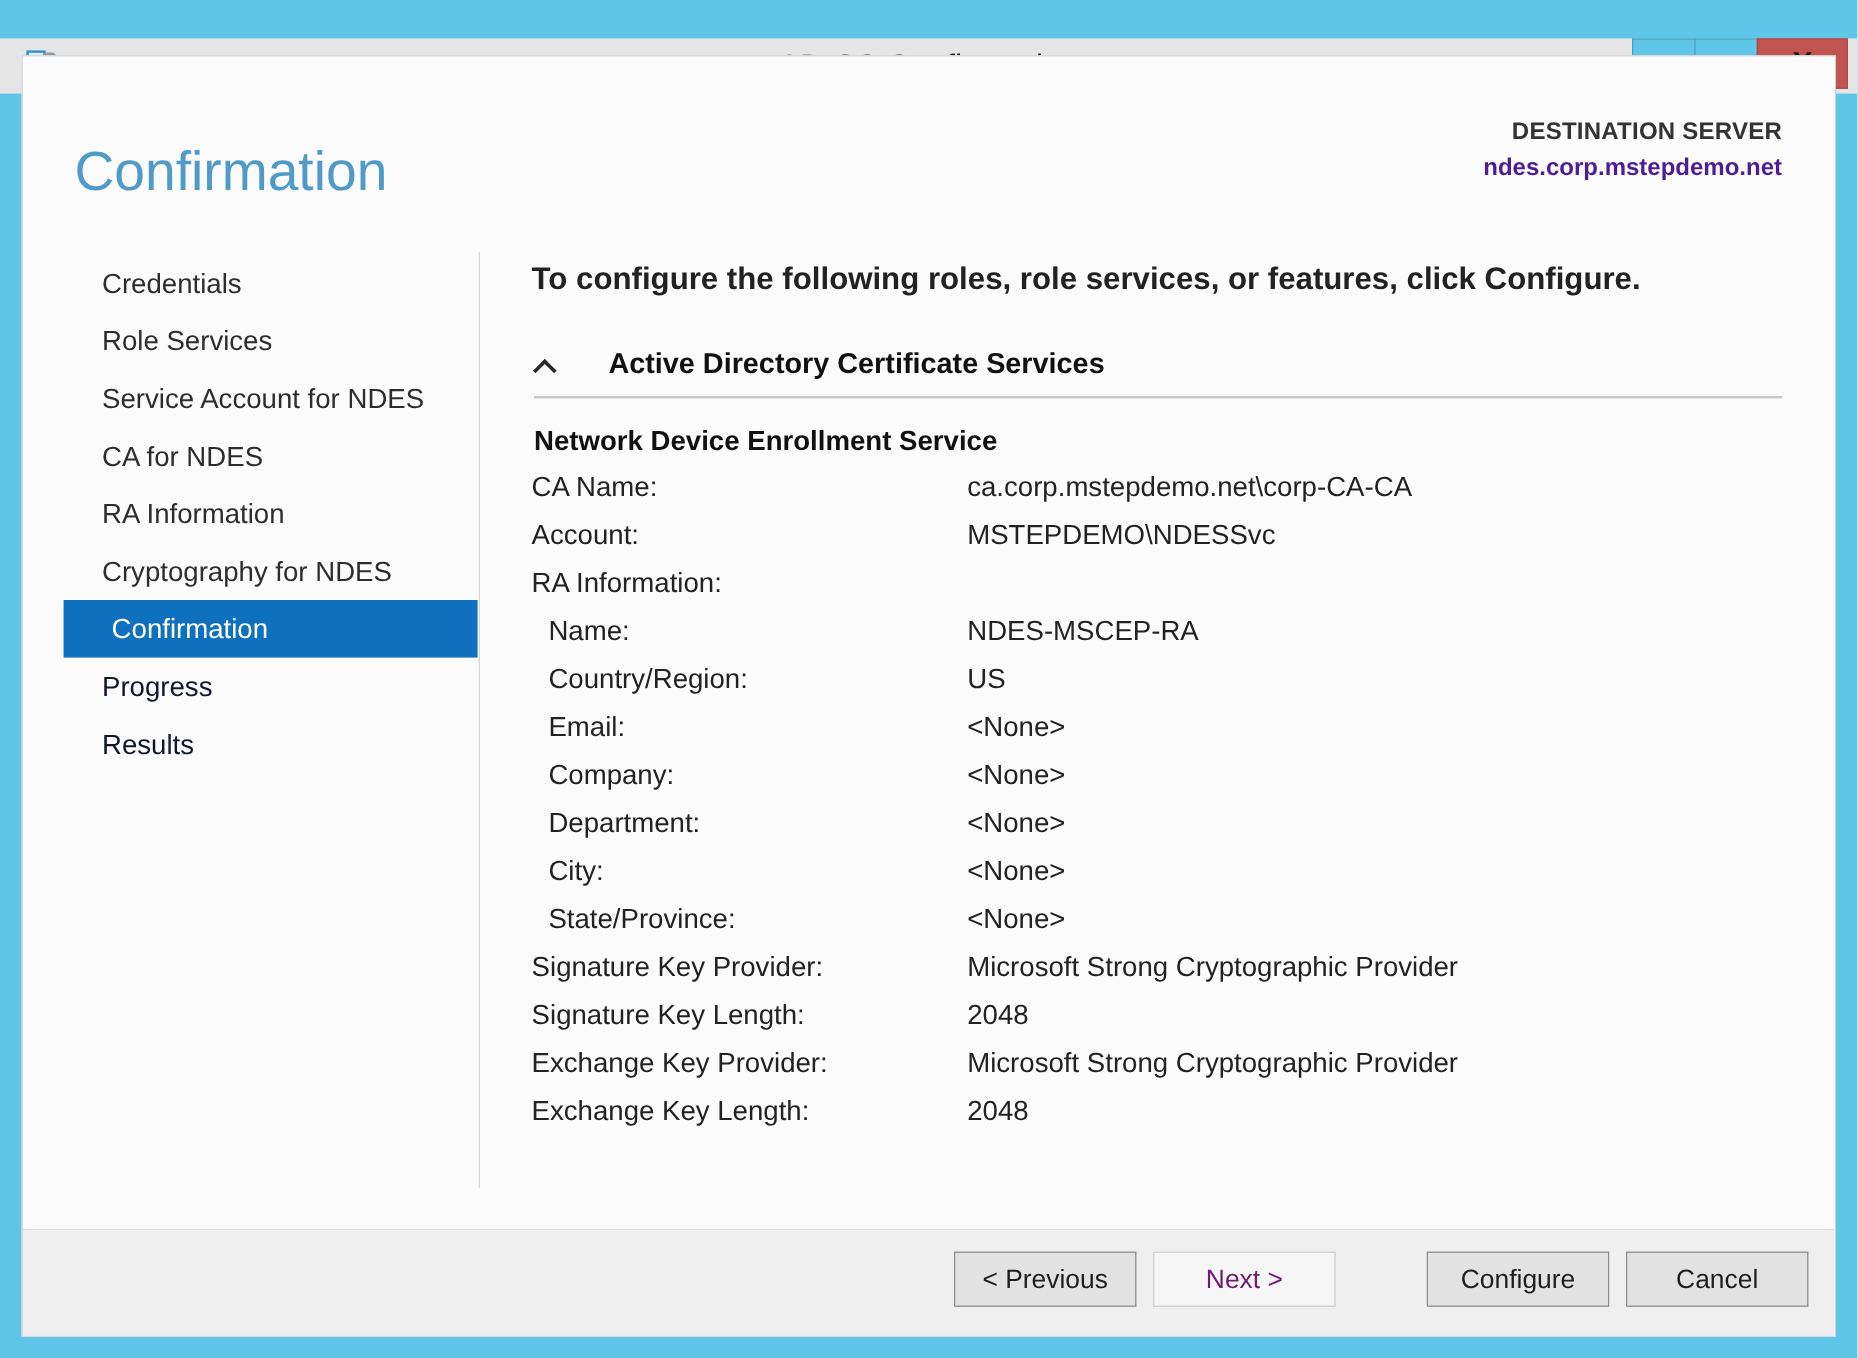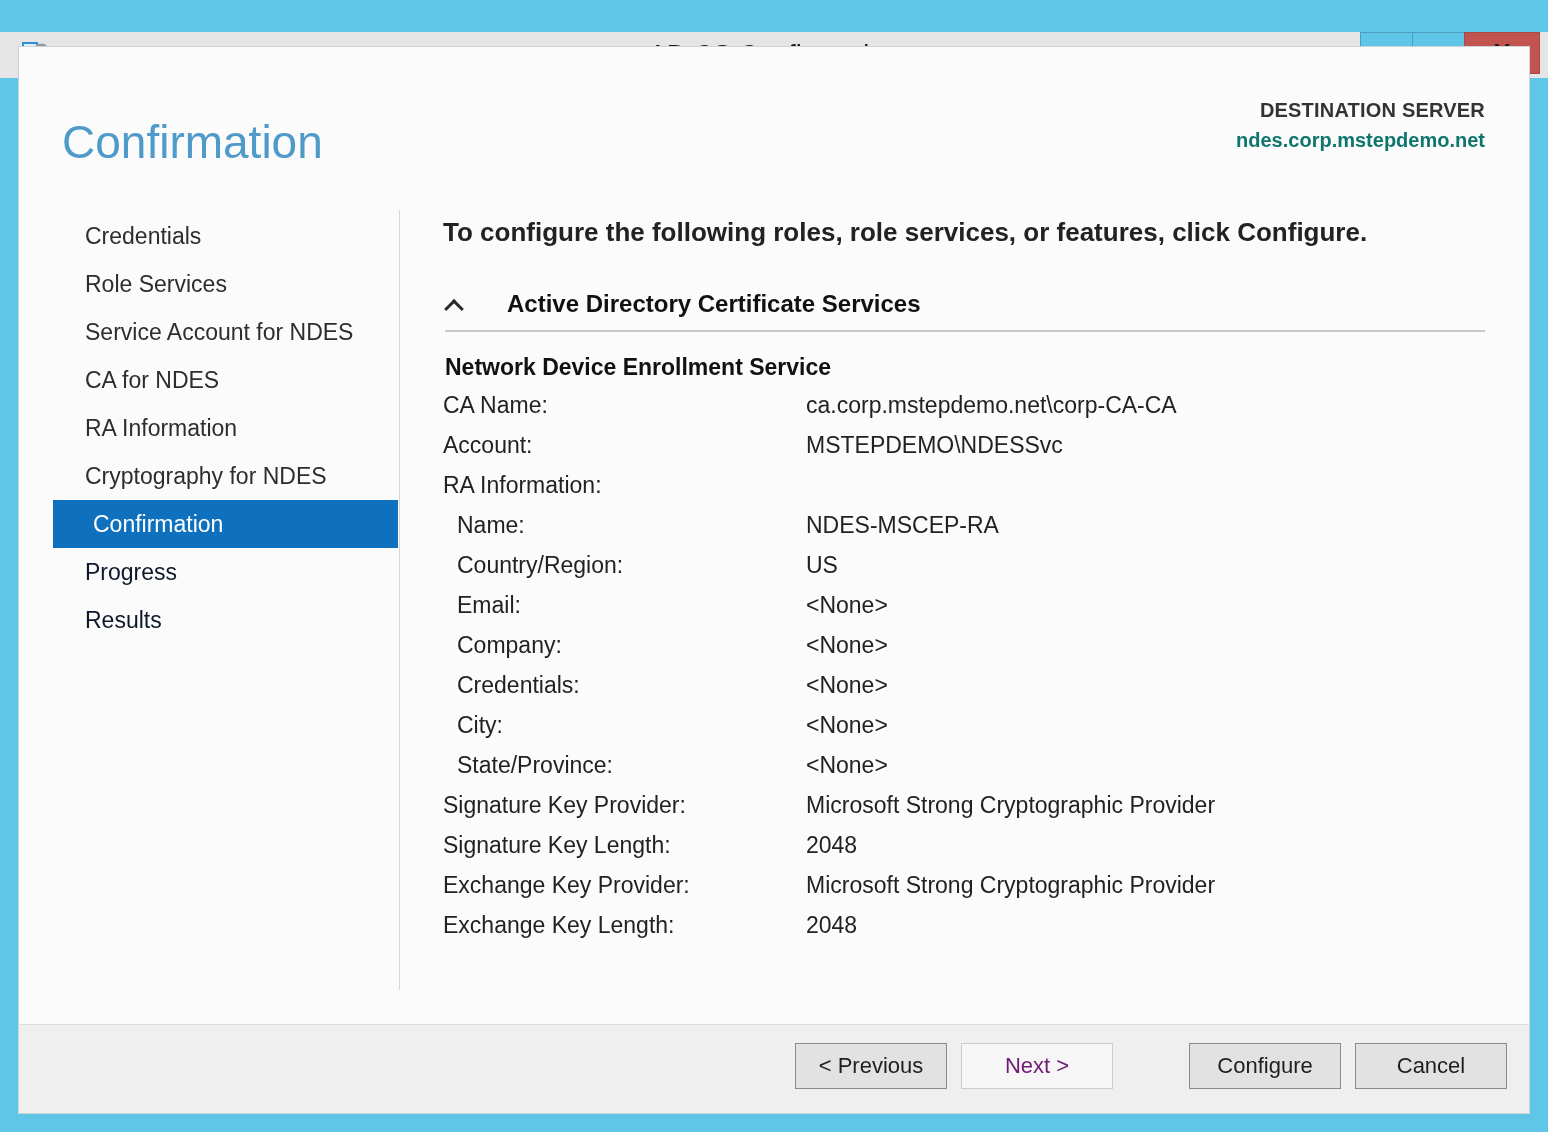--- a/index.html
+++ b/index.html
@@ -128,21 +128,21 @@
   .dest-label {
     font-size: 20px;
     font-weight: bold;
     color: #333333;
     letter-spacing: .2px;
     line-height: 30px;
   }
   .dest-name {
     font-size: 20px;
     font-weight: bold;
-    color: #0f766e;
+    color: #4c1d95;
     line-height: 30px;
   }
 
   
   .sidebar {
     position: absolute;
     left: 0px;
     top: 165px;
     width: 381px;
   }
@@ -373,21 +373,21 @@
           </tr>
           <tr>
             <td class="k indent">Email:</td>
             <td class="v">&lt;None&gt;</td>
           </tr>
           <tr>
             <td class="k indent">Company:</td>
             <td class="v">&lt;None&gt;</td>
           </tr>
           <tr>
-            <td class="k indent">Credentials:</td>
+            <td class="k indent">Department:</td>
             <td class="v">&lt;None&gt;</td>
           </tr>
           <tr>
             <td class="k indent">City:</td>
             <td class="v">&lt;None&gt;</td>
           </tr>
           <tr>
             <td class="k indent">State/Province:</td>
             <td class="v">&lt;None&gt;</td>
           </tr>

